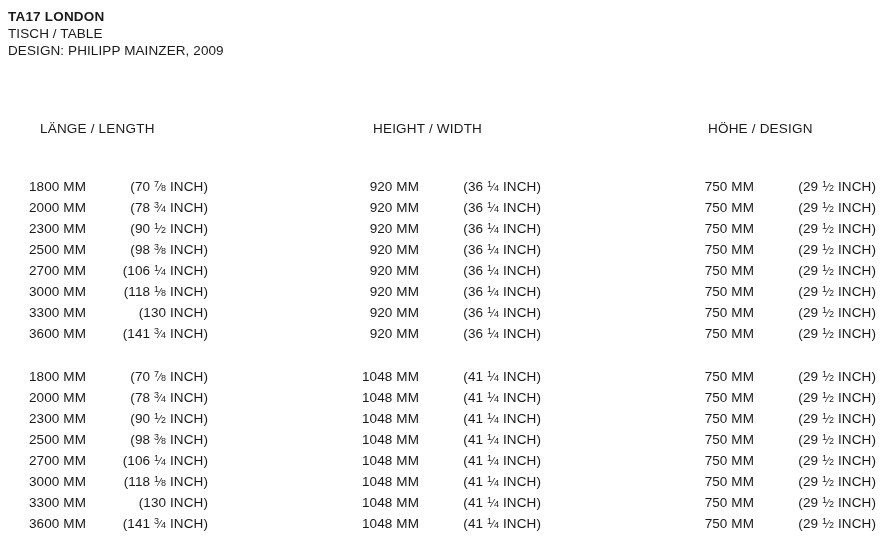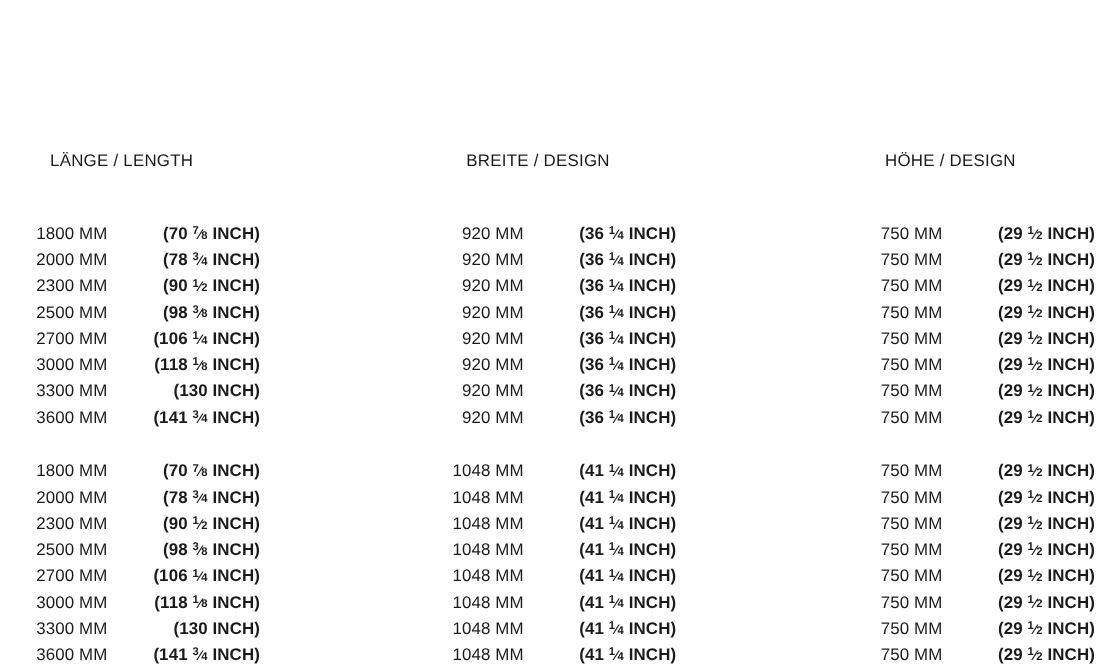--- a/index.html
+++ b/index.html
@@ -101,45 +101,49 @@
     position: absolute;
     left: 90px;
     width: 118px;
     text-align: right;
   }
 
   
   .frac {
     font-size: 13.5px;
     white-space: nowrap;
-    font-weight: bold;
   }
   .frac sup {
     font-size: 9px;
     vertical-align: 0.42em;
     line-height: 0;
   }
   .frac sub {
     font-size: 9px;
     vertical-align: 0.02em;
     line-height: 0;
   }
   .slash {
     font-size: 11px;
   }
 </style>
 </head>
 <body>
 
 <div class="page">
 
+  <div class="header">
+    <div class="title">TA17 LONDON</div>
+    <div class="subtitle">TISCH / TABLE</div>
+    <div class="design">DESIGN: PHILIPP MAINZER, 2009</div>
+  </div>
 
   <div class="col-headings">
     <div class="col-heading c0">LÄNGE / LENGTH</div>
-    <div class="col-heading c1">BREITE / DESIGN</div>
+    <div class="col-heading c1">HEIGHT / WIDTH</div>
     <div class="col-heading c2">HÖHE / DESIGN</div>
   </div>
 
   <div id="tables-root">
       <div class="block b0">
         <div class="row">
           <div class="cell g0" style="position: absolute; top: 0px; width: 230px;">
             <span class="mm">1800 MM</span>
             <span class="inch"><span class="frac">(70 <sup>7</sup><span class="slash">⁄</span><sub>8</sub> INCH)</span></span>
           </div>

